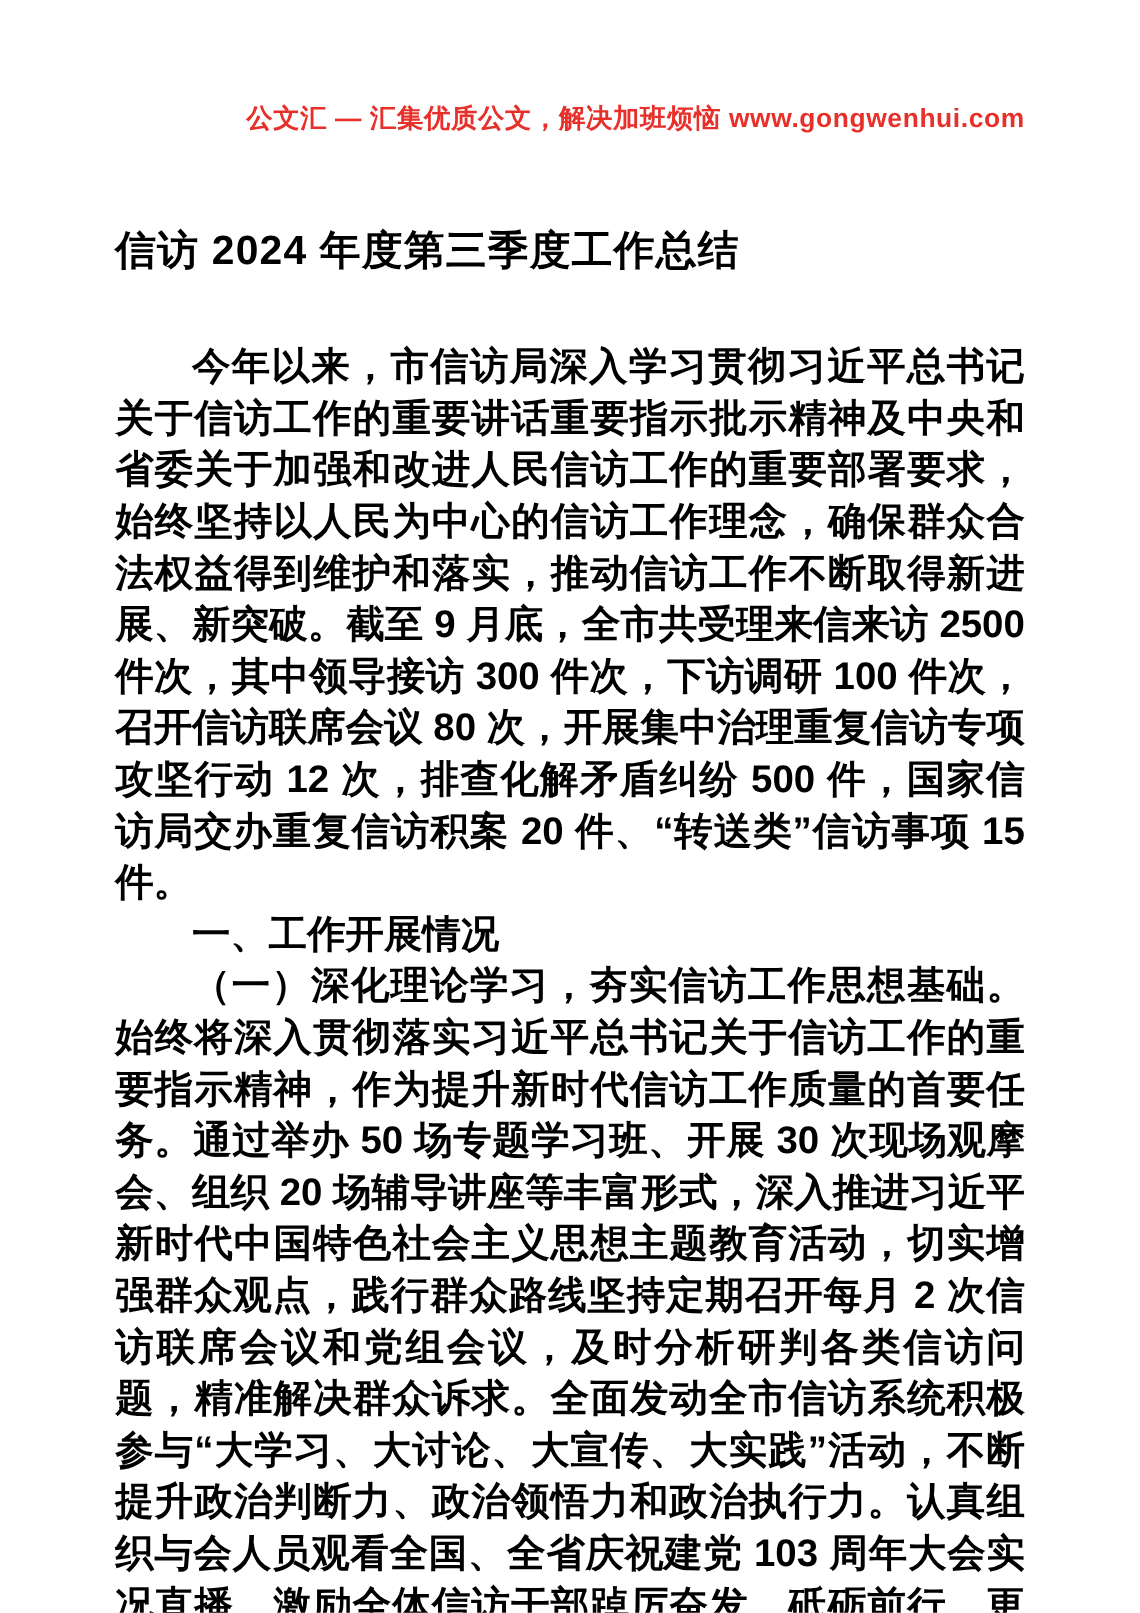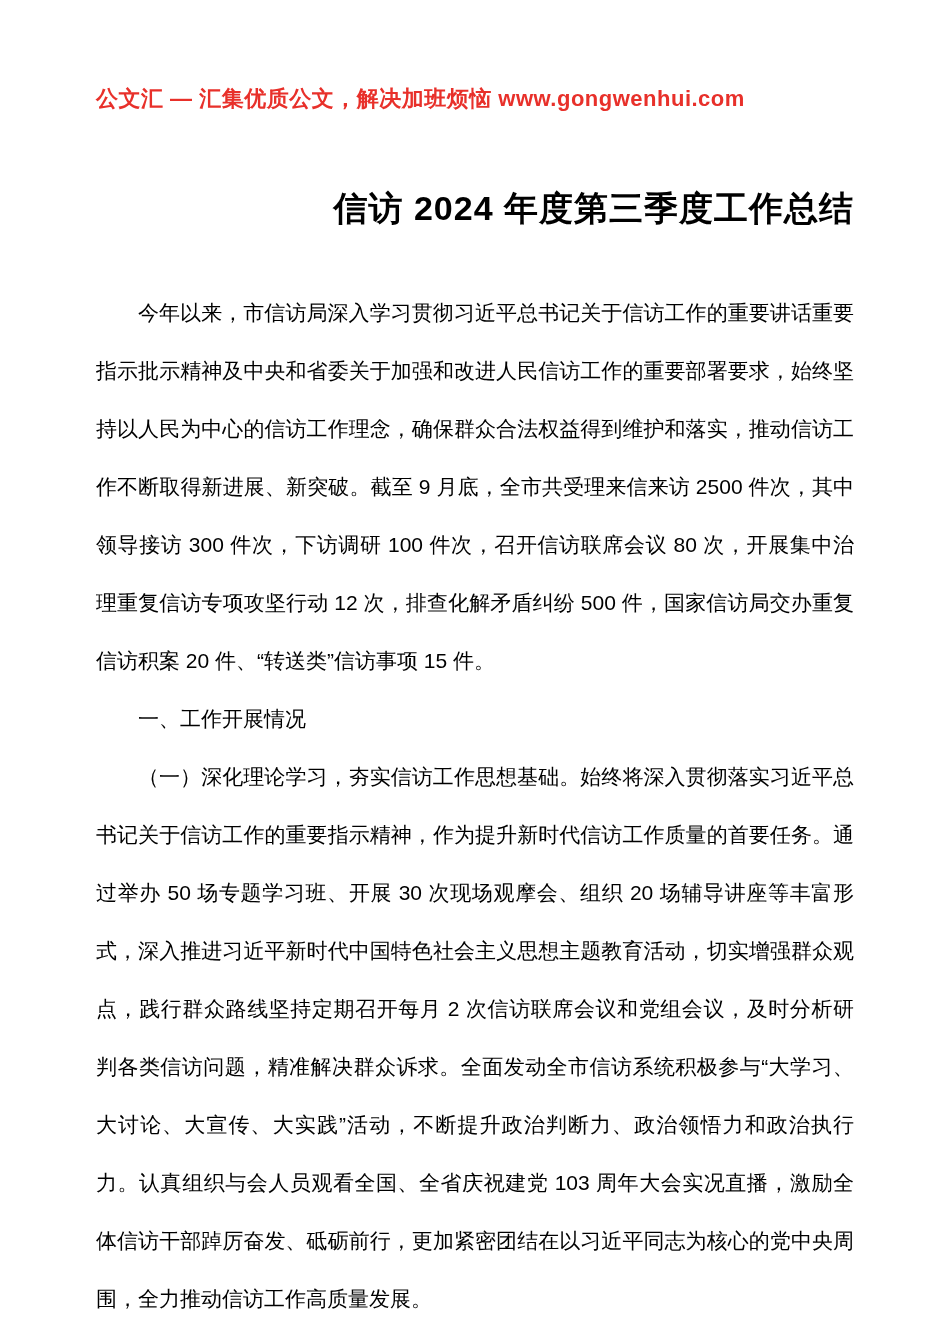--- a/index.html
+++ b/index.html
@@ -20,46 +20,47 @@
     height: 1344px;
     background: #ffffff;
     box-sizing: border-box;
     padding: 0 96px;
   }
   .watermark {
     color: #e8302a;
     font-family: "Liberation Sans", sans-serif;
     font-size: 22px;
     font-weight: 700;
-    text-align: left;
+    text-align: right;
     letter-spacing: 0.5px;
     padding-top: 84px;
     white-space: nowrap;
   }
   .doc-title {
-    text-align: right;
+    text-align: left;
     font-size: 34px;
     font-weight: 700;
     letter-spacing: 1px;
     margin-top: 72px;
     margin-bottom: 0;
     font-family: "Liberation Sans", sans-serif;
   }
   .body-text {
     margin-top: 52px;
   }
   .para {
-    font-size: 21px;
-    line-height: 58px;
+    font-size: 32px;
+    line-height: 43px;
     text-align: justify;
     text-justify: inter-ideograph;
     margin: 0;
     text-indent: 2em;
     font-family: "Liberation Sans", sans-serif;
     letter-spacing: 0px;
+    font-weight: bold;
   }
 </style>
 </head>
 <body>
 
 <div class="page">
 
   <div class="watermark">公文汇 — 汇集优质公文，解决加班烦恼 www.gongwenhui.com</div>
 
   <h1 class="doc-title">信访 2024 年度第三季度工作总结</h1>

